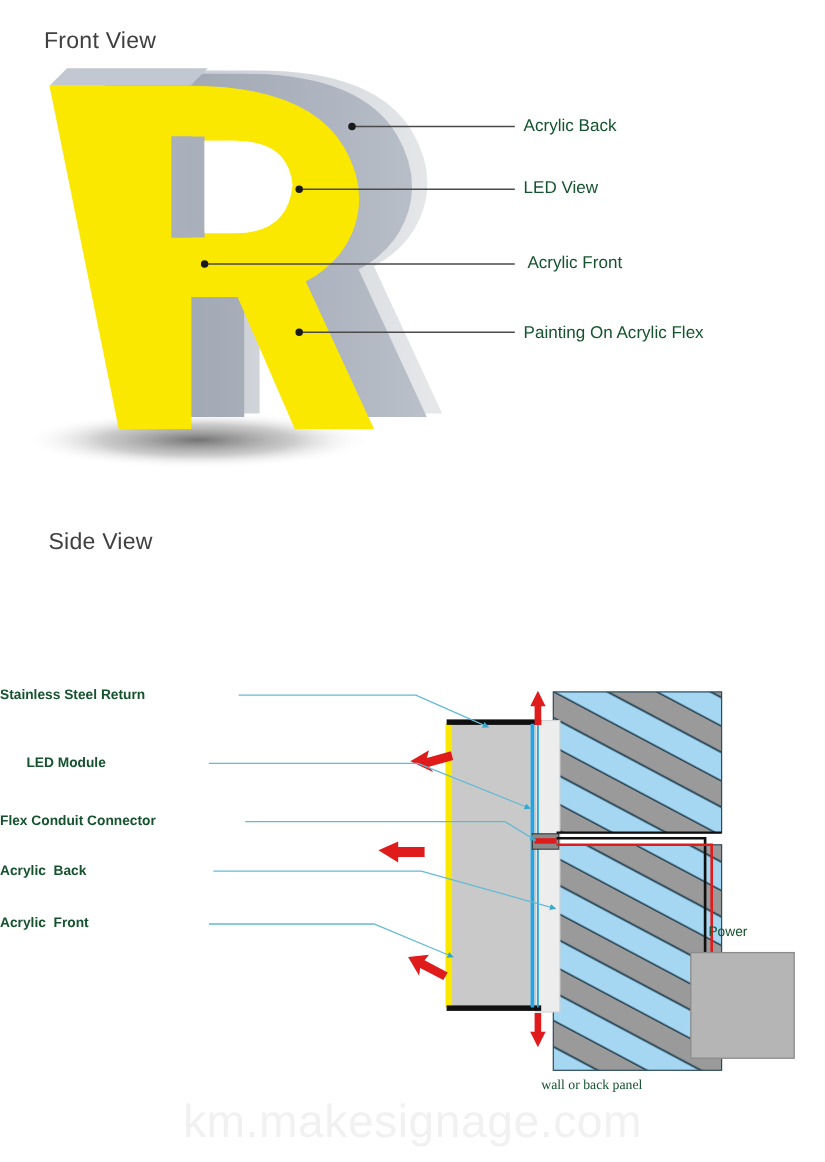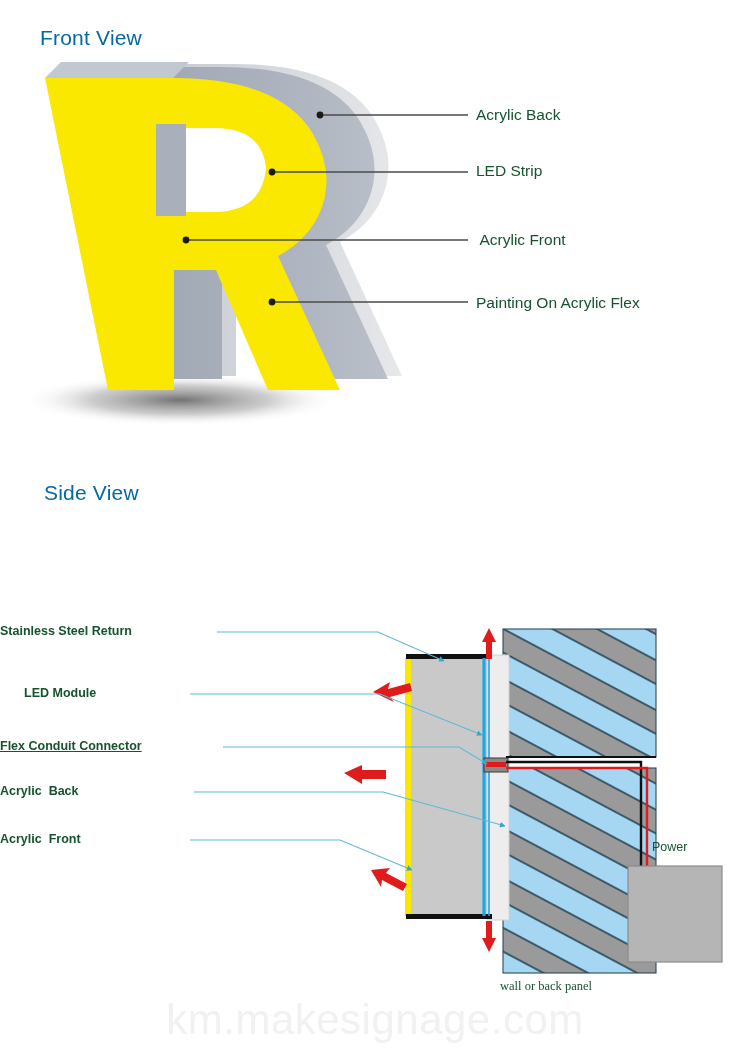--- a/index.html
+++ b/index.html
@@ -4,33 +4,33 @@
 <style>
   html,body{margin:0;padding:0;background:#ffffff;}
   body{
     width:750px;height:1056px;position:relative;overflow:hidden;
     font-family:"Liberation Sans","DejaVu Sans",sans-serif;
     color:#1a1a1a;
   }
   .stage{position:absolute;inset:0;}
   .view-title{
     position:absolute;font-size:21px;font-weight:400;letter-spacing:.2px;
-    color:#0369a1;white-space:nowrap;
+    color:#404040;white-space:nowrap;
   }
   #front-title{left:40px;top:26px;}
   #side-title{left:44px;top:481px;}
 
   svg.art{position:absolute;left:0;top:0;width:750px;height:1056px;overflow:visible;}
 
   .lbl{
     position:absolute;white-space:pre;color:#14532d;
   }
   .lbl-front{font-size:15.5px;}
   .lbl-side{font-size:12.5px;font-weight:600;text-align:left;}
-  .lbl-small{font-size:12.5px;margin-left:8px;}
+  .lbl-small{font-size:12.5px;}
 
   #watermark{
     position:absolute;left:0;top:996px;width:750px;text-align:center;
     font-size:42px;color:#f1f1f1;letter-spacing:.5px;white-space:nowrap;
     font-weight:400;
   }
 </style>
 </head>
 <body>
 
@@ -158,31 +158,31 @@
       <path d="M 217 632 L 378 632 L 444 661" marker-end="url(#cyanArrow)"></path>
       <path d="M 190 694 L 380 694 L 482 735" marker-end="url(#cyanArrow)"></path>
       <path d="M 223 747 L 459 747 L 487 764" marker-end="url(#cyanArrow)"></path>
       <path d="M 194 792 L 383 792 L 505 826" marker-end="url(#cyanArrow)"></path>
       <path d="M 190 840 L 340 840 L 412 870" marker-end="url(#cyanArrow)"></path>
     </g>
   </svg>
 
   <div class="lbl lbl-front" style="left:476px;top:106px;">Acrylic Back</div>
 
-  <div class="lbl lbl-front" style="left:476px;top:162px;">LED Strip</div>
+  <div class="lbl lbl-front" style="left:476px;top:162px;">LED View</div>
 
   <div class="lbl lbl-front" style="left:476px;top:231px;"> Acrylic Front</div>
 
   <div class="lbl lbl-front" style="left:476px;top:294px;">Painting On Acrylic Flex</div>
 
   <div class="lbl lbl-side" style="left:0;top:624px;width:211px;">Stainless Steel Return</div>
 
   <div class="lbl lbl-side" style="left:0;top:686px;width:184px;margin-left:24px;">LED Module</div>
 
-  <div class="lbl lbl-side" style="left:0;top:739px;width:217px;text-decoration:underline;">Flex Conduit Connector</div>
+  <div class="lbl lbl-side" style="left:0;top:739px;width:217px;">Flex Conduit Connector</div>
 
   <div class="lbl lbl-side" style="left:0;top:784px;width:188px;">Acrylic  Back</div>
 
   <div class="lbl lbl-side" style="left:0;top:832px;width:184px;">Acrylic  Front</div>
 
   <div class="lbl lbl-small" style="left:644px;top:840px;">Power</div>
 
   <div class="lbl lbl-small" style="left:492px;top:979px;font-family:Liberation Serif, serif;">wall or back panel</div>
 
   <div id="watermark">km.makesignage.com</div>

